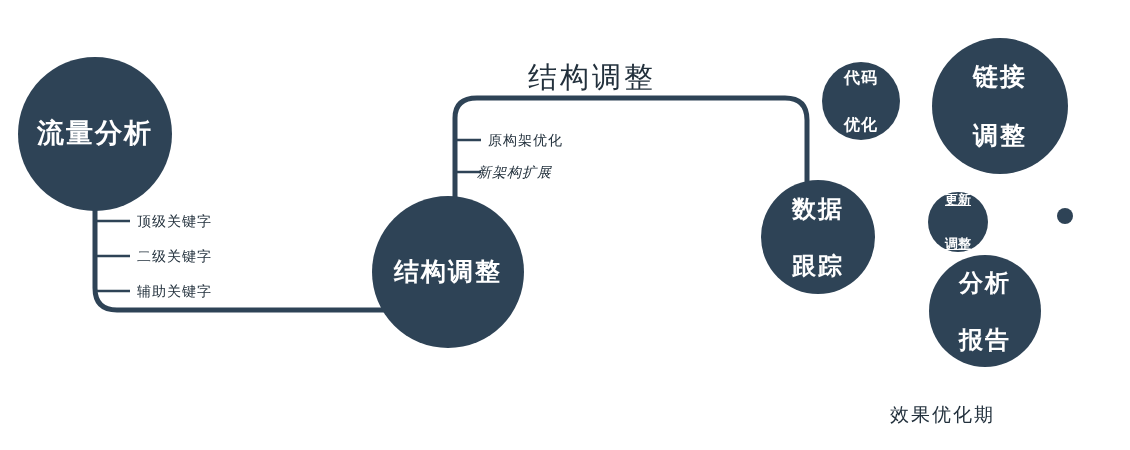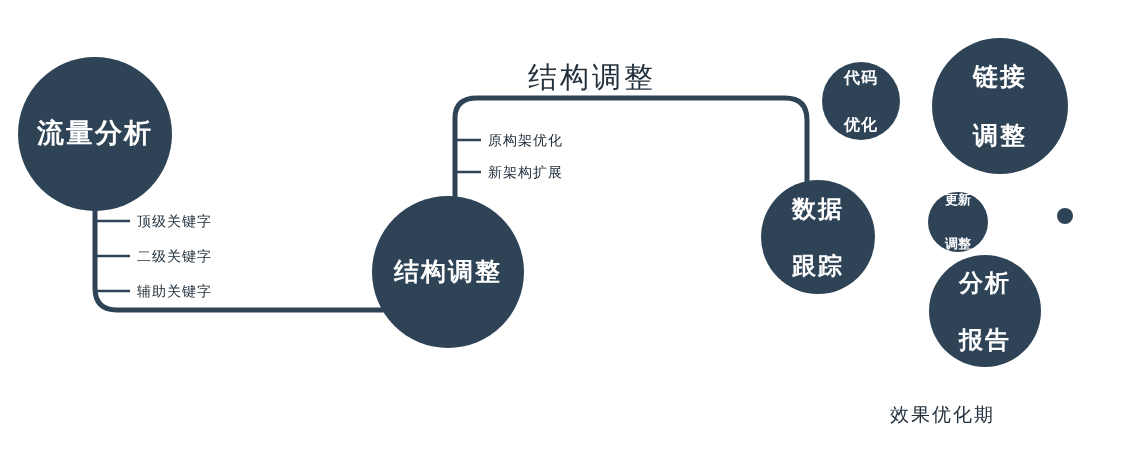--- a/index.html
+++ b/index.html
@@ -50,21 +50,21 @@
     text-align: center;
     font-weight: bold;
     line-height: 1.25;
     gap: 27px;
   }
   .node-traffic   { left: 18px;  top: 57px;  width: 154px; height: 154px; font-size: 27px; letter-spacing: 2px; }
   .node-structure { left: 372px; top: 196px; width: 152px; height: 152px; font-size: 25px; letter-spacing: 2px; }
   .node-data      { left: 761px; top: 180px; width: 114px; height: 114px; font-size: 24px; letter-spacing: 2px; }
   .node-code      { left: 822px; top: 62px;  width: 78px;  height: 78px;  font-size: 16px; letter-spacing: 1px; }
   .node-link      { left: 932px; top: 38px;  width: 136px; height: 136px; font-size: 25px; letter-spacing: 2px; }
-  .node-update    { left: 928px; top: 192px; width: 60px;  height: 60px;  font-size: 13px; }
+  .node-update    { left: 928px; top: 192px; width: 60px;  height: 60px;  font-size: 13px; text-decoration: underline; }
   .node-report    { left: 929px; top: 255px; width: 112px; height: 112px; font-size: 24px; letter-spacing: 2px; }
   .dot {
     position: absolute;
     left: 1057px; top: 208px;
     width: 16px; height: 16px;
     border-radius: 50%;
     background: var(--primary);
   }
   .big-label {
     position: absolute;
@@ -78,21 +78,21 @@
     position: absolute;
     color: var(--text-dark);
     font-size: 14px;
     white-space: nowrap;
     letter-spacing: 1px;
   }
   .branch-left-0   { left: 137px; top: 213px; }
   .branch-left-1   { left: 137px; top: 248px; }
   .branch-left-2   { left: 137px; top: 283px; }
   .branch-mid-0    { left: 488px; top: 132px; }
-  .branch-mid-1    { left: 488px; top: 164px; }
+  .branch-mid-1    { left: 477px; top: 164px; font-style: italic; }
 </style>
 </head>
 <body>
 
 <div class="stage">
 
   <svg class="wires" viewBox="0 0 1130 450" xmlns="http://www.w3.org/2000/svg">
 
     <path class="edge" d="M 95 195 L 95 288 Q 95 310 117 310 L 385 310"></path>
 

